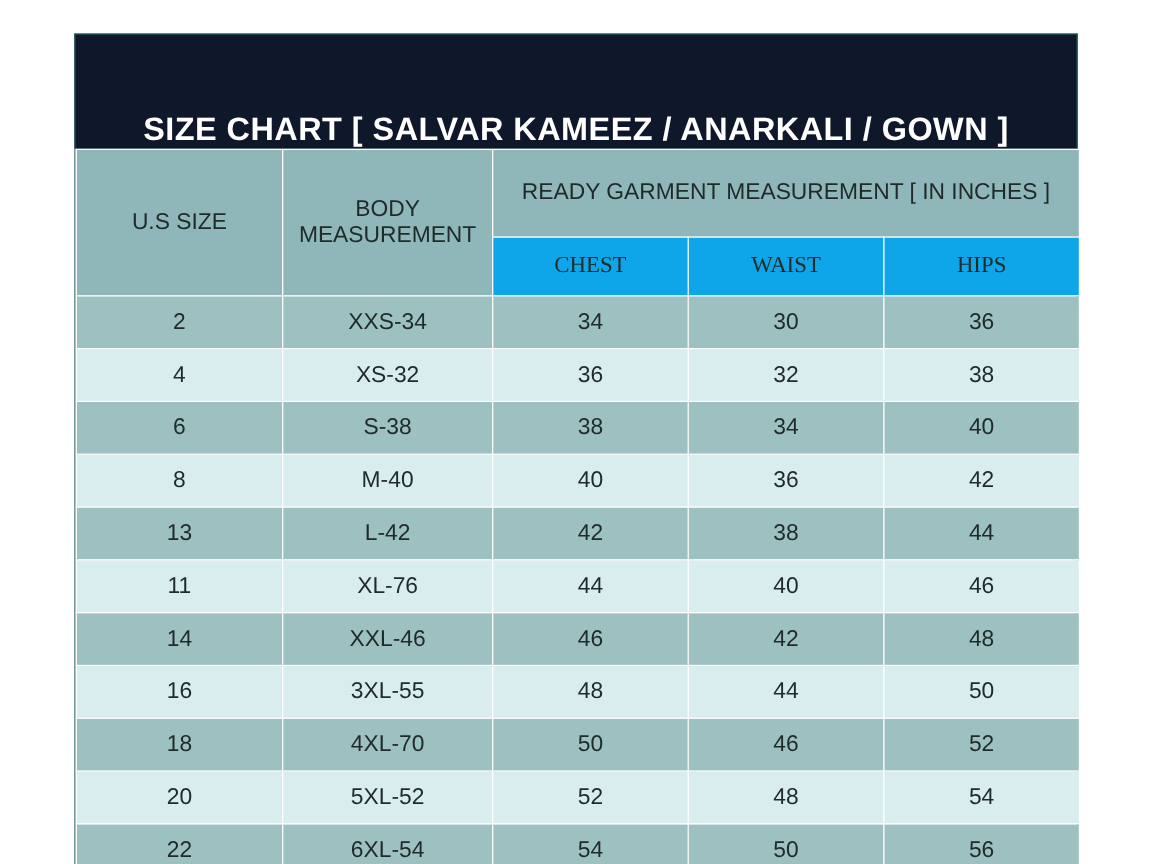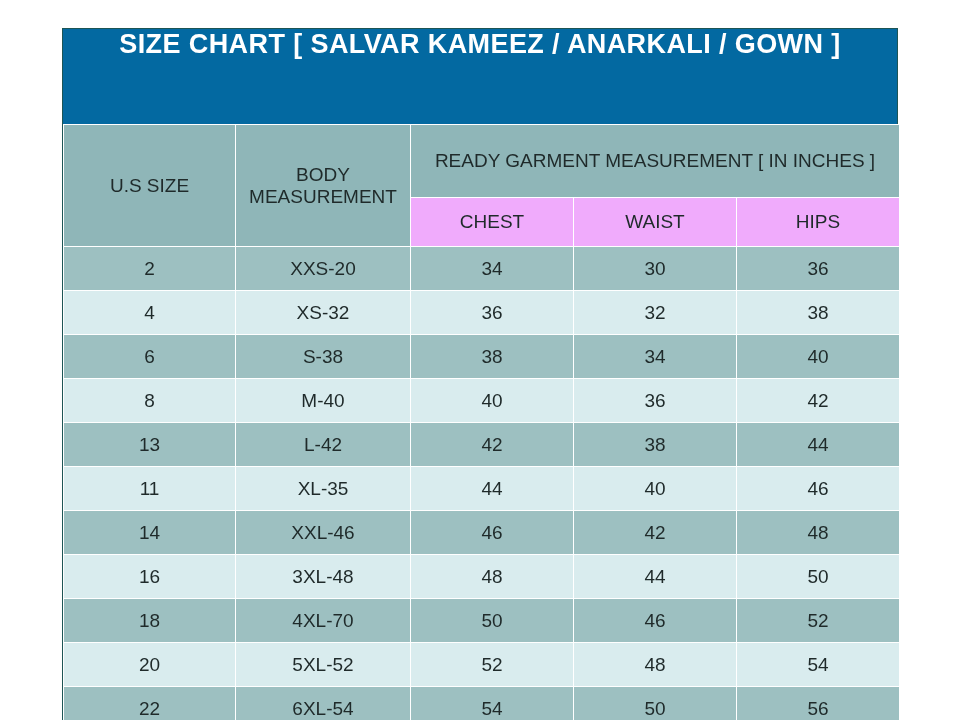--- a/index.html
+++ b/index.html
@@ -23,25 +23,25 @@
   .chart-wrap {
     position: absolute;
     left: 62px;
     top: 28px;
     width: 836px;
     height: 664px;
     box-sizing: border-box;
   }
   .title-bar {
     height: 96px;
-    background: #0369a1;
+    background: #0f172a;
     border: 1px solid #1d5555;
     border-bottom: none;
     display: flex;
-    align-items: flex-start;
+    align-items: flex-end;
     justify-content: center;
     box-sizing: border-box;
   }
   .title-text {
     color: #ffffff;
     font-size: 27px;
     font-weight: bold;
     letter-spacing: 0.4px;
     text-align: center;
     white-space: nowrap;
@@ -64,24 +64,25 @@
     font-size: 19px;
     color: #16262a;
     height: 44px;
     padding: 4px 6px;
     line-height: 1.15;
   }
   th.hdr-tall {
     height: 110px;
   }
   th.hdr-sub {
-    background: #f0abfc;
+    background: #0ea5e9;
     font-size: 19px;
     height: 46px;
     color: #16262a;
+    font-family: Liberation Serif, serif;
   }
   th.hdr-span {
     background: #8fb6b8;
     font-size: 19px;
     height: 64px;
     color: #16262a;
   }
   td.cell {
     font-size: 19px;
     height: 41px;
@@ -133,21 +134,21 @@
           </tr>
           <tr>
             <th class="hdr-sub">CHEST</th>
             <th class="hdr-sub">WAIST</th>
             <th class="hdr-sub">HIPS</th>
           </tr>
         </thead>
         <tbody>
           <tr class="row-dark">
             <td class="cell">2</td>
-            <td class="cell">XXS-20</td>
+            <td class="cell">XXS-34</td>
             <td class="cell">34</td>
             <td class="cell">30</td>
             <td class="cell">36</td>
           </tr>
           <tr class="row-light">
             <td class="cell">4</td>
             <td class="cell">XS-32</td>
             <td class="cell">36</td>
             <td class="cell">32</td>
             <td class="cell">38</td>
@@ -168,35 +169,35 @@
           </tr>
           <tr class="row-dark">
             <td class="cell">13</td>
             <td class="cell">L-42</td>
             <td class="cell">42</td>
             <td class="cell">38</td>
             <td class="cell">44</td>
           </tr>
           <tr class="row-light">
             <td class="cell">11</td>
-            <td class="cell">XL-35</td>
+            <td class="cell">XL-76</td>
             <td class="cell">44</td>
             <td class="cell">40</td>
             <td class="cell">46</td>
           </tr>
           <tr class="row-dark">
             <td class="cell">14</td>
             <td class="cell">XXL-46</td>
             <td class="cell">46</td>
             <td class="cell">42</td>
             <td class="cell">48</td>
           </tr>
           <tr class="row-light">
             <td class="cell">16</td>
-            <td class="cell">3XL-48</td>
+            <td class="cell">3XL-55</td>
             <td class="cell">48</td>
             <td class="cell">44</td>
             <td class="cell">50</td>
           </tr>
           <tr class="row-dark">
             <td class="cell">18</td>
             <td class="cell">4XL-70</td>
             <td class="cell">50</td>
             <td class="cell">46</td>
             <td class="cell">52</td>

